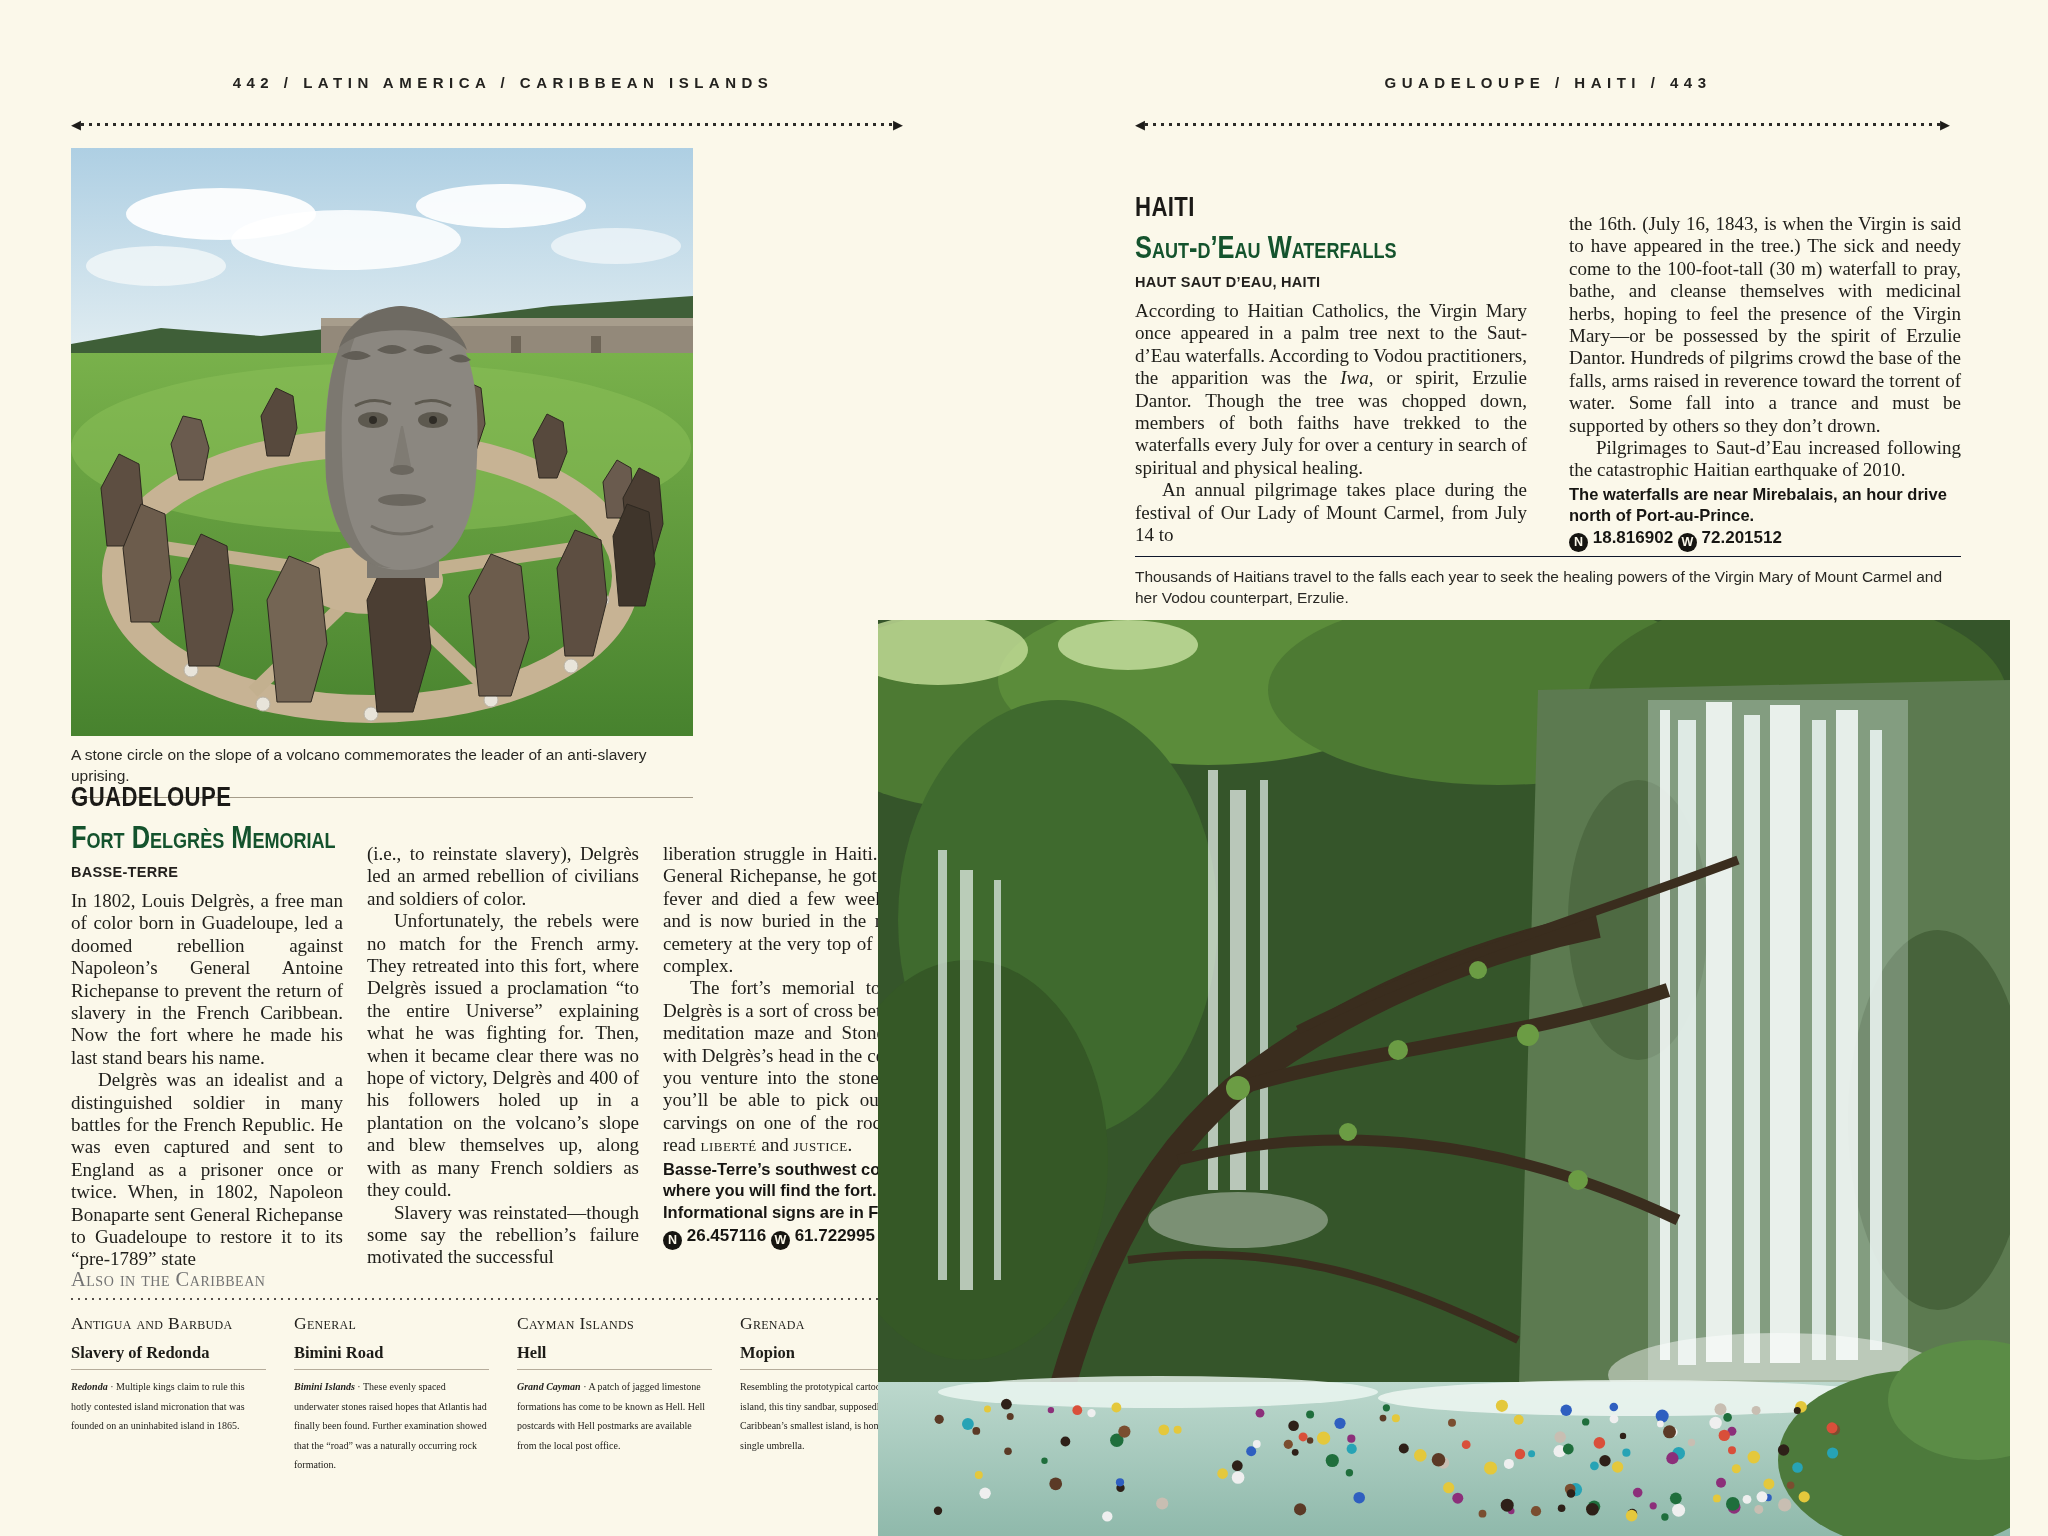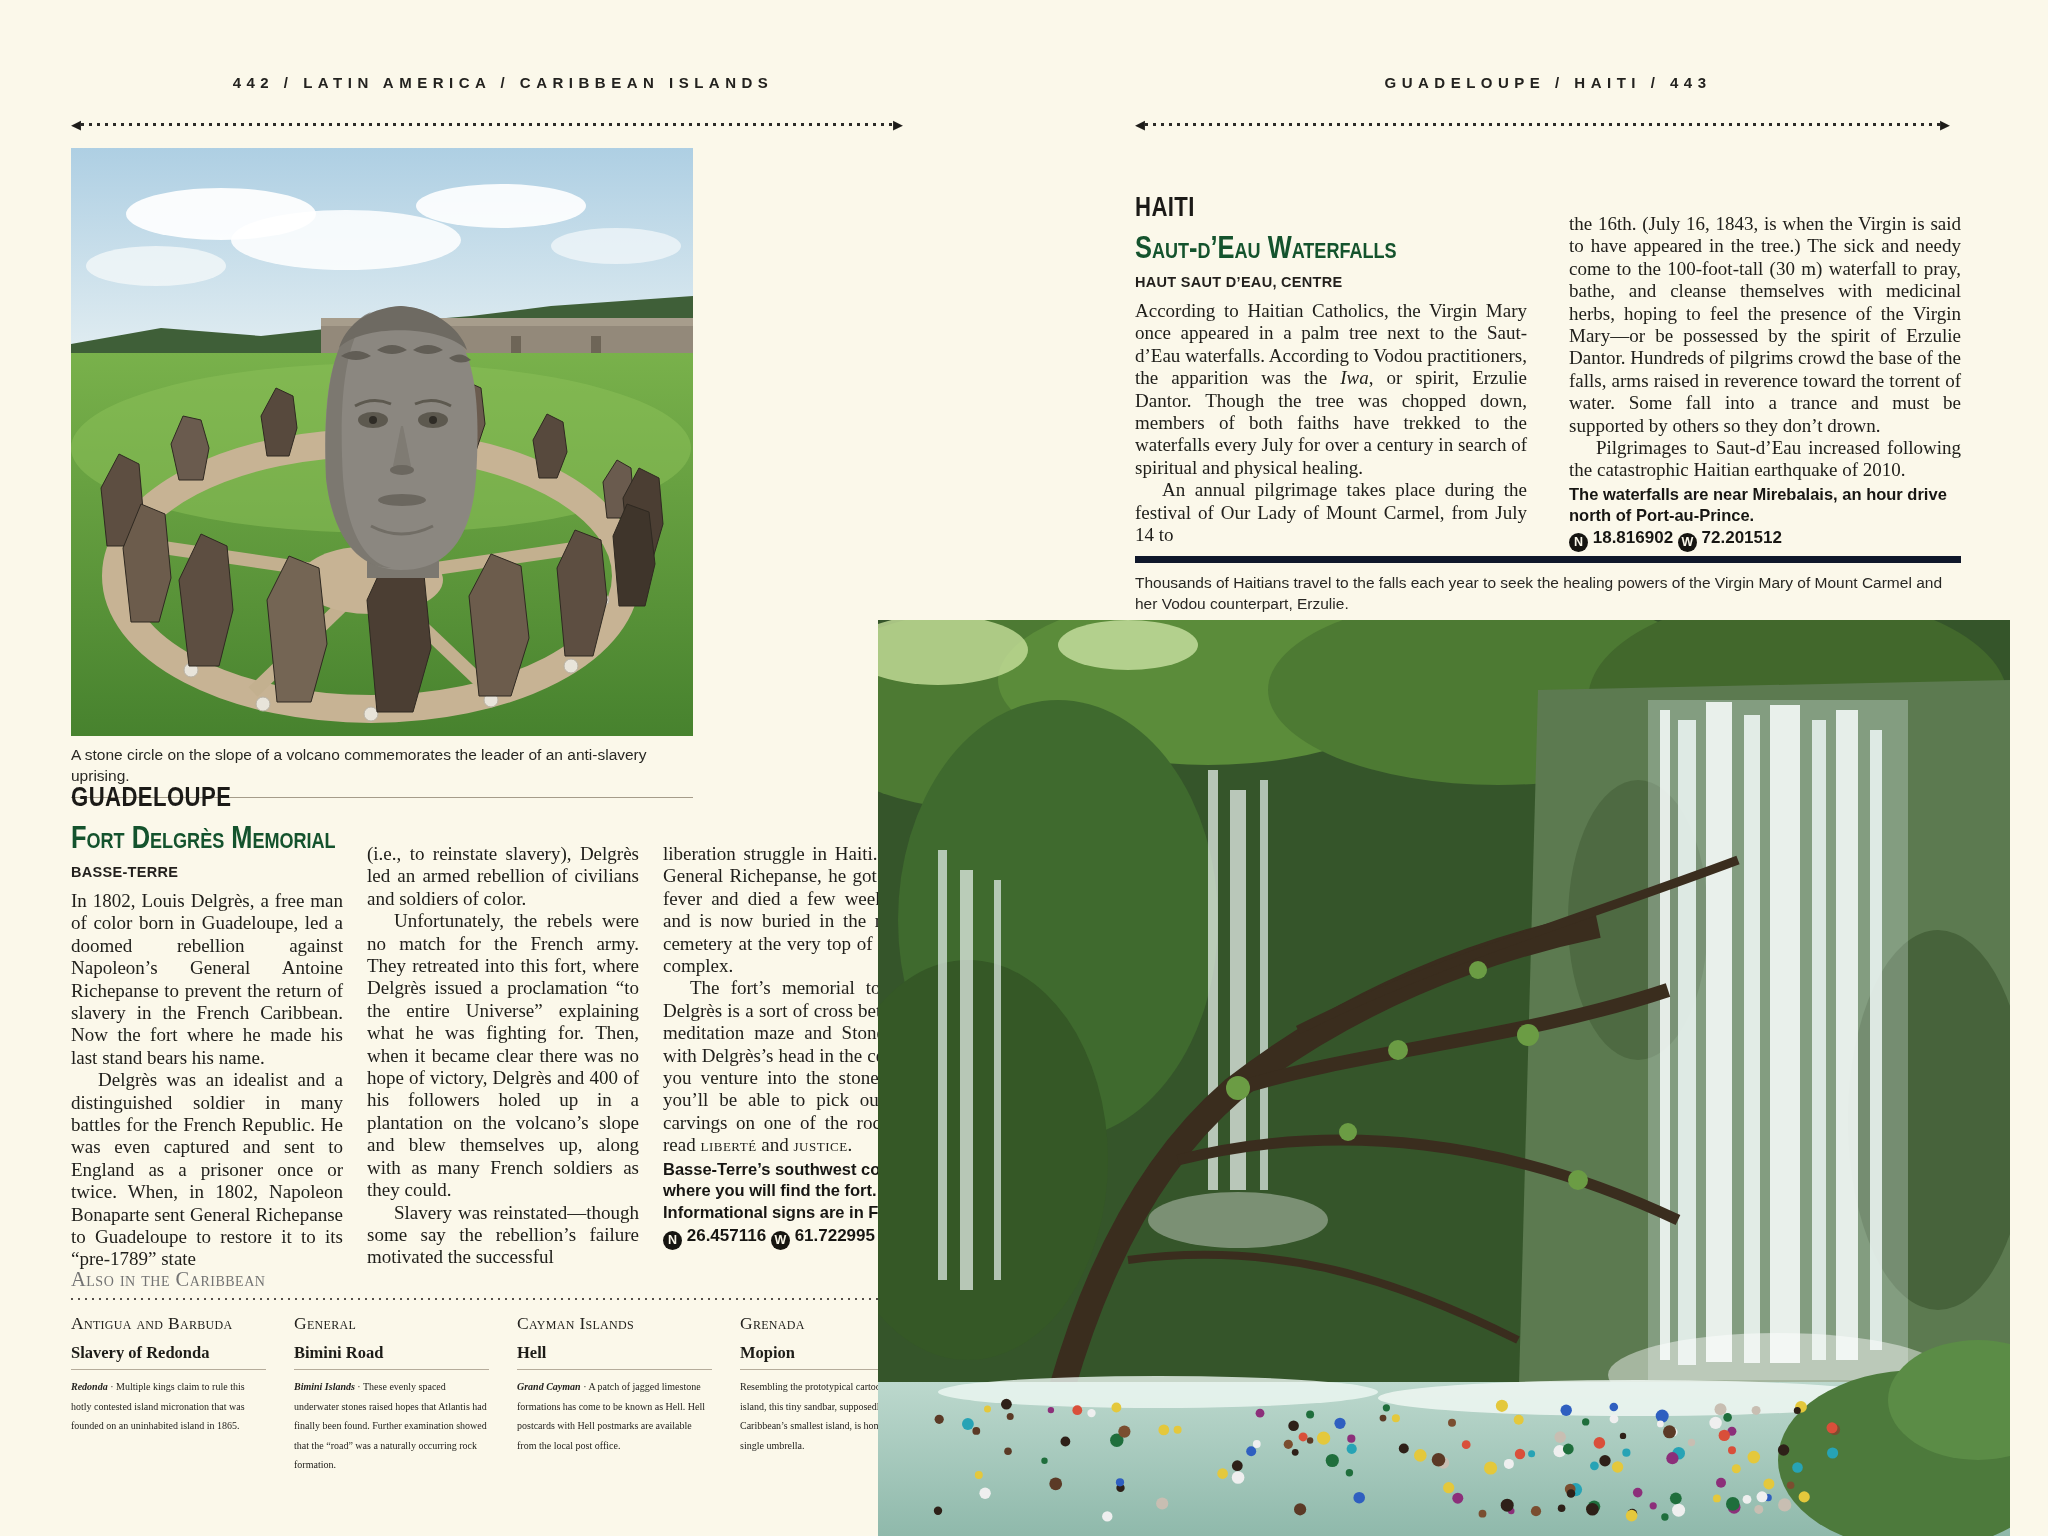--- a/index.html
+++ b/index.html
@@ -36,21 +36,21 @@
   .caption{
     font-family:"Liberation Sans","DejaVu Sans",sans-serif;
     font-size:15.5px;line-height:21px;color:#292824;
   }
   .caption-left{
     position:absolute;top:744px;left:0;width:622px;
     padding-bottom:11px;border-bottom:1px solid #a59c8a;
   }
   .caption-right-wrap{
     position:absolute;top:556px;left:0;width:826px;
-    border-top:7px solid #0f172a;padding-top:9px;
+    border-top:1px solid #0f172a;padding-top:9px;
   }
 
   .condensed{display:inline-block;transform:scaleX(.82);transform-origin:0 50%;white-space:nowrap;}
   .country-heading{
     font-family:"Liberation Sans","DejaVu Sans",sans-serif;
     font-size:27px;font-weight:700;letter-spacing:.5px;color:#1b1a17;line-height:1.05;
   }
   .site-title{
     font-family:"Liberation Sans","DejaVu Sans",sans-serif;
     font-variant:small-caps;font-size:31px;font-weight:700;color:#14532d;line-height:1.05;
@@ -267,21 +267,21 @@
   <div class="head-rule" style="width:815px;">
     <span class="arr">◀</span>
     <span class="dots"></span>
     <span class="arr">▶</span>
   </div>
 
   <div class="article article-right body-text">
     <div class="col">
       <div class="country-heading"><span class="condensed">HAITI</span></div>
       <div class="site-title"><span class="condensed">Saut-d’Eau Waterfalls</span></div>
-      <div class="location">HAUT SAUT D’EAU, CENTRE</div>
+      <div class="location">HAUT SAUT D’EAU, HAITI</div>
       <p><span>According to Haitian Catholics, the Virgin Mary once appeared in a palm tree next to the Saut-d’Eau waterfalls. According to Vodou practitioners, the apparition was the </span><span class="it">Iwa</span><span>, or spirit, Erzulie Dantor. Though the tree was chopped down, members of both faiths have trekked to the waterfalls every July for over a century in search of spiritual and physical healing.</span></p>
       <p class="indent">An annual pilgrimage takes place during the festival of Our Lady of Mount Carmel, from July 14 to</p>
     </div>
     <div class="col" style="padding-top:20px;">
       <p>the 16th. (July 16, 1843, is when the Virgin is said to have appeared in the tree.) The sick and needy come to the 100-foot-tall (30 m) waterfall to pray, bathe, and cleanse themselves with medicinal herbs, hoping to feel the presence of the Virgin Mary—or be possessed by the spirit of Erzulie Dantor. Hundreds of pilgrims crowd the base of the falls, arms raised in reverence toward the torrent of water. Some fall into a trance and must be supported by others so they don’t drown.</p>
       <p class="indent">Pilgrimages to Saut-d’Eau increased following the catastrophic Haitian earthquake of 2010.</p>
       <div class="info"><span>The waterfalls are near Mirebalais, an hour drive north of Port-au-Prince. </span><span class="coords"><span class="coord-badge">N</span> <span>18.816902</span> <span class="coord-badge">W</span> <span>72.201512</span></span></div>
     </div>
   </div>
 

